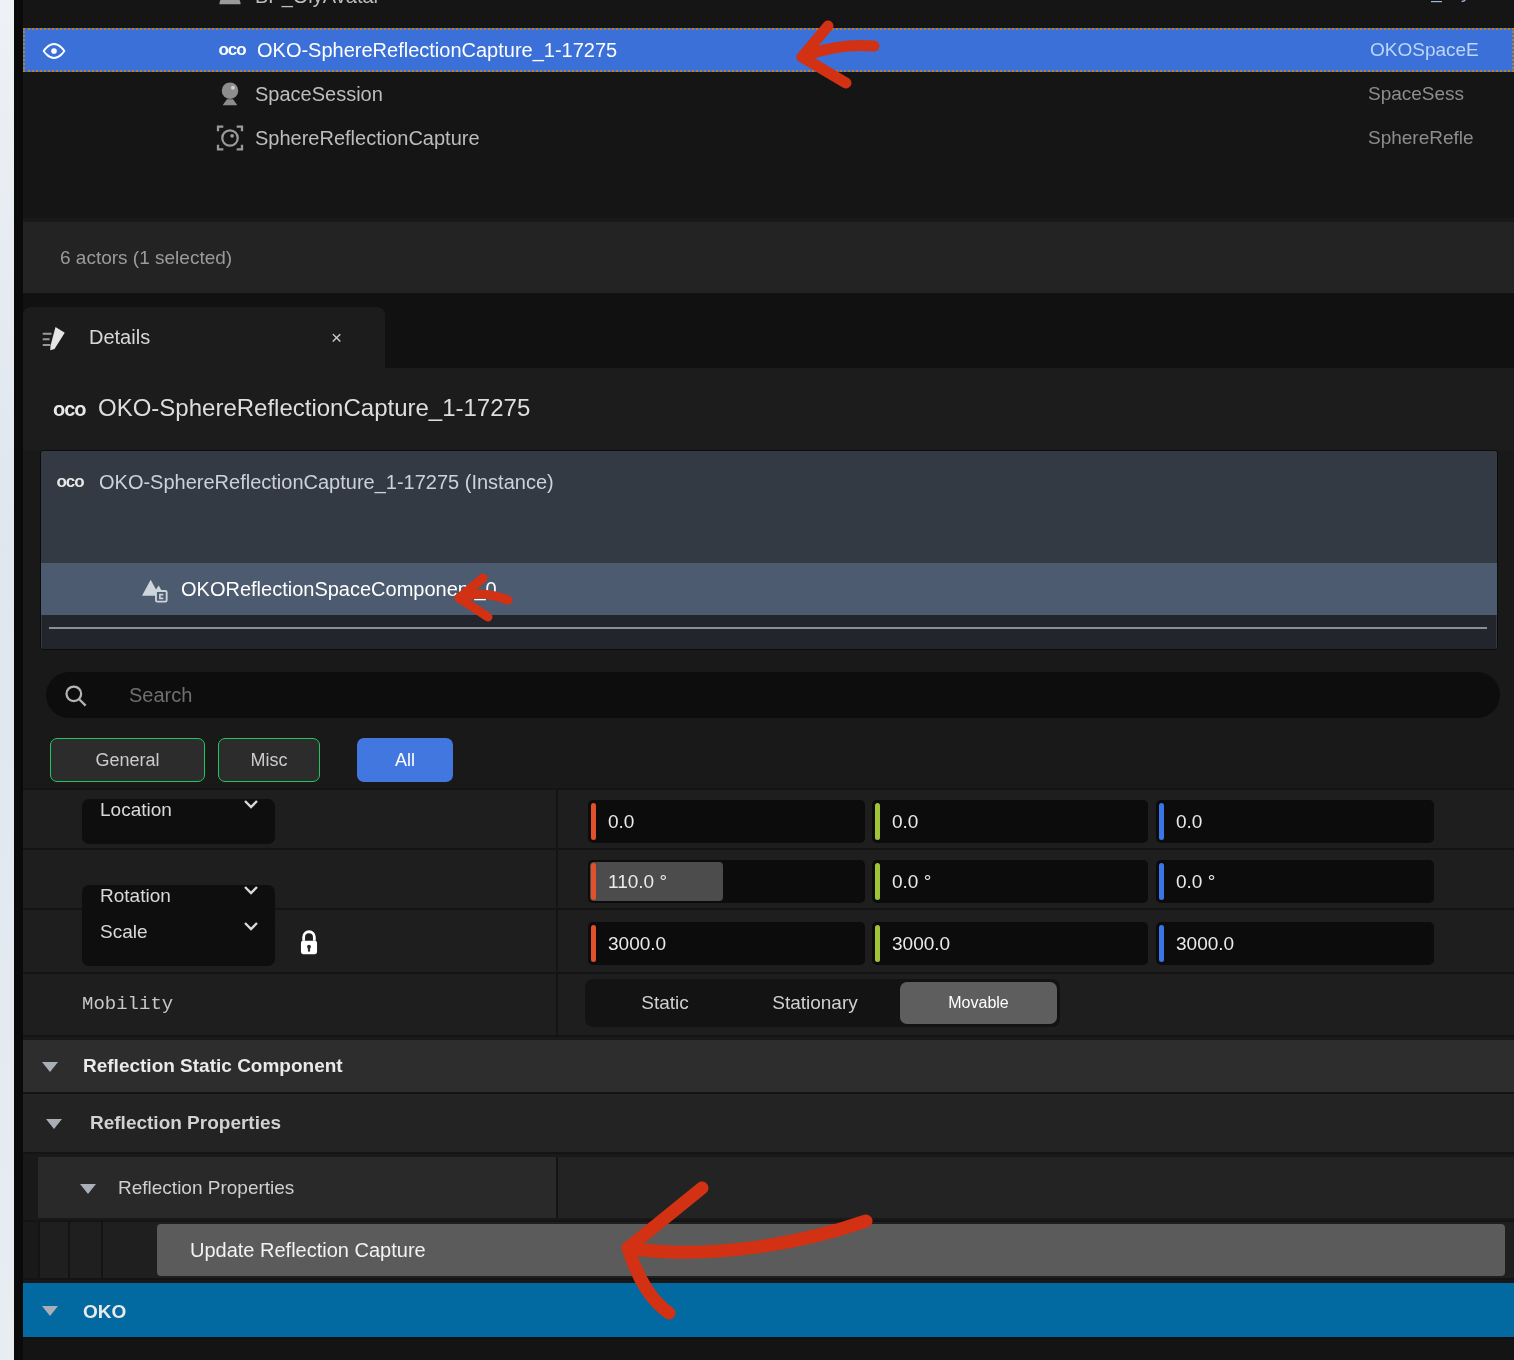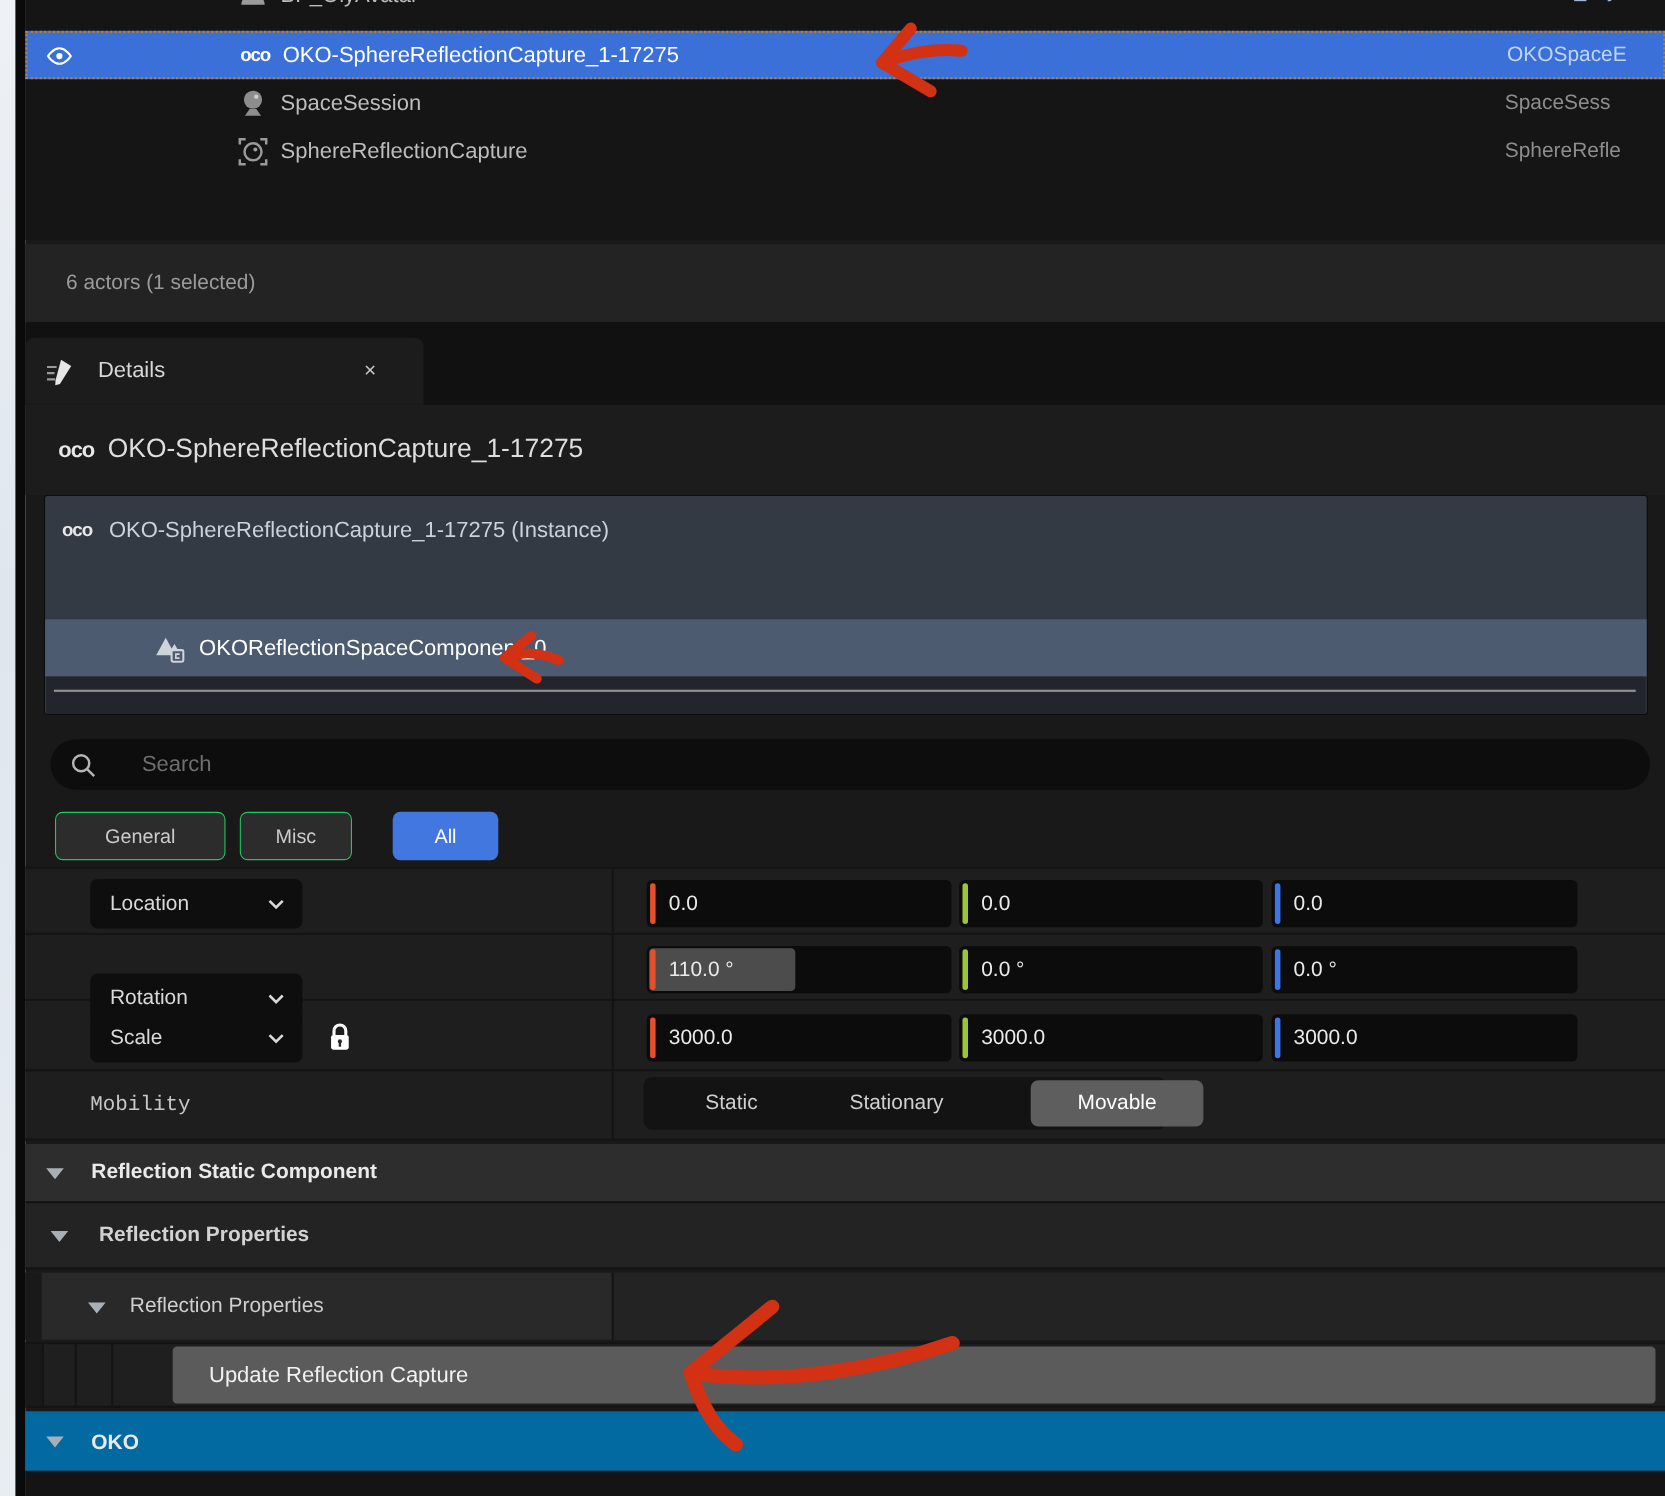--- a/index.html
+++ b/index.html
@@ -50,34 +50,34 @@
   .search .ph{position:absolute;left:83px;font-size:20px;color:#6f6f6f;}
   .fbtn{position:absolute;top:738px;height:44px;background:#2c2c2c;border:1px solid #22c55e;
         border-radius:7px;box-sizing:border-box;display:flex;align-items:center;justify-content:center;
         font-size:18px;color:#cbcbcb;}
   .fbtn.active{border:none;color:#ffffff;}
   
   .grid{left:23px;top:790px;width:1491px;height:247px;background:#1e1e1e;}
   .hline{position:absolute;left:23px;width:1491px;height:2px;background:#141414;}
   .vline{position:absolute;width:2px;background:#141414;}
   .pill{position:absolute;left:82px;width:193px;height:45px;background:#0e0e0e;border-radius:7px;
-        display:flex;align-items:center;}
+        display:flex;align-items:flex-start;}
   .pill span{margin-left:18px;font-size:19px;color:#d9d9d9;}
   .pill svg{position:absolute;right:16px;}
   .vfield{position:absolute;height:43px;background:#0c0c0c;border-radius:5px;}
   .vfield .axis{position:absolute;left:3px;top:3px;bottom:3px;width:5px;border-radius:3px;}
   .vfield .val{position:absolute;left:20px;top:0;height:43px;display:flex;align-items:center;
                font-size:19px;color:#eaeaea;white-space:nowrap;}
   .vfield .fill{position:absolute;left:2px;top:2px;bottom:2px;width:48%;background:#4c4c4c;border-radius:4px;}
   .plain-lbl{position:absolute;font-size:19px;color:#c7c7c7;}
   .mob-wrap{position:absolute;left:585px;top:979px;width:475px;height:48px;background:#131313;border-radius:8px;}
   .mob-opt{position:absolute;top:0;height:48px;display:flex;align-items:center;justify-content:center;
            font-size:19px;color:#d0d0d0;}
   .mob-sel{position:absolute;left:315px;top:3px;width:157px;height:42px;background:#5e5e5e;border-radius:7px;
-           display:flex;align-items:center;justify-content:center;font-size:19px;color:#ffffff;margin-left:37px;}
+           display:flex;align-items:center;justify-content:center;font-size:16px;color:#ffffff;}
   
   .sect{position:absolute;left:23px;width:1491px;display:flex;align-items:center;}
   .sect .s-lbl{position:absolute;font-size:19px;color:#eaeaea;font-weight:bold;white-space:nowrap;}
   .sect .tri{position:absolute;}
   .upd-btn{position:absolute;left:157px;top:1224px;width:1348px;height:52px;background:#5b5b5b;
            border-radius:4px;display:flex;align-items:center;}
   .upd-btn span{margin-left:33px;font-size:20px;color:#f2f2f2;white-space:nowrap;}
   .annot{left:0;top:0;width:1514px;height:1360px;pointer-events:none;}
 </style>
 </head>

